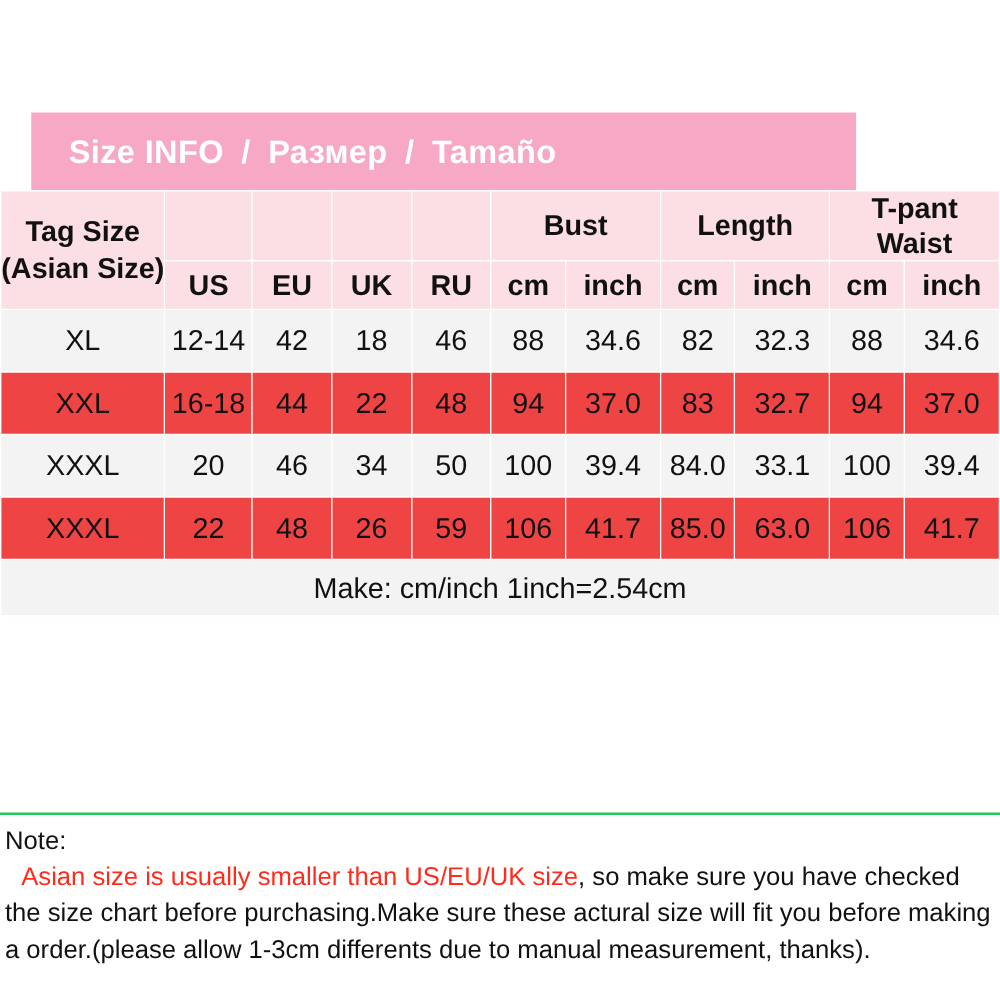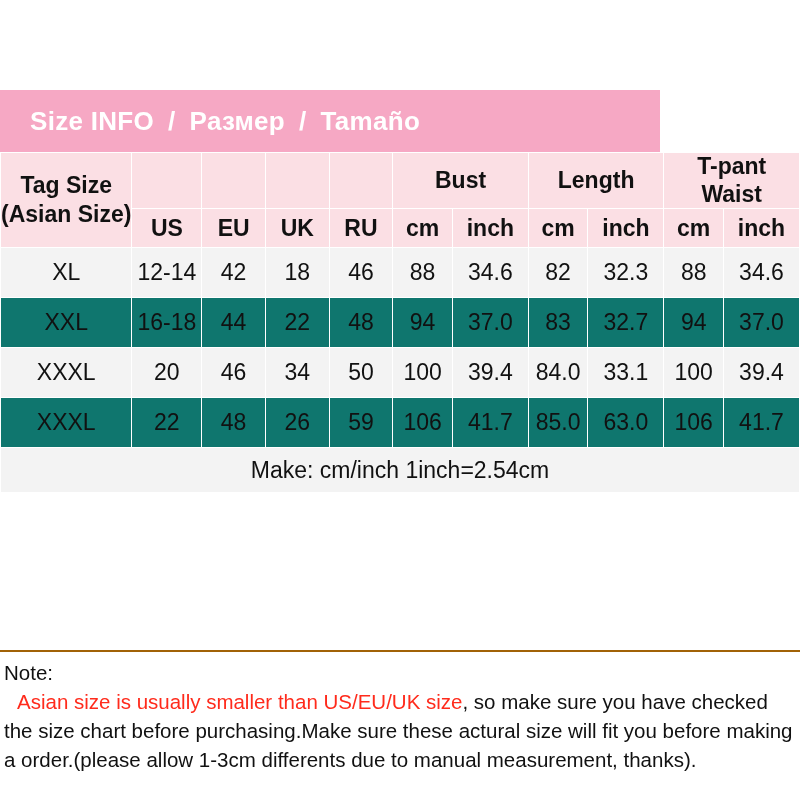--- a/index.html
+++ b/index.html
@@ -23,20 +23,21 @@
     position: absolute;
     left: 0;
     top: 90px;
     width: 800px;
   }
 
   
   .header-row {
     display: flex;
     height: 62px;
+    padding-left: 25px;
   }
   .header-title {
     flex: 0 0 660px;
     background: #f6a8c4;
     display: flex;
     align-items: center;
     padding-left: 30px;
     box-sizing: border-box;
   }
   .header-title span {
@@ -74,38 +75,38 @@
   }
   .hdr-tag {
     background: #fbdfe4;
     font-weight: bold;
     font-size: 23px;
     text-align: left;
     padding-left: 8px;
     line-height: 1.25;
   }
   .row-a td { background: #f3f3f3; }
-  .row-b td { background: #0f766e; }
+  .row-b td { background: #ef4444; }
   .row-h { height: 50px; }
   .unit-row td {
     background: #f3f3f3;
     font-size: 24px;
     height: 44px;
     font-weight: normal;
   }
 
   
   .note {
     position: absolute;
     left: 0;
     top: 560px;
     width: 800px;
     box-sizing: border-box;
     padding: 6px 4px 0 4px;
-    border-top: 2px solid #a16207;
+    border-top: 2px solid #22c55e;
     font-size: 20.5px;
     line-height: 1.42;
     color: #111111;
   }
   .note .note-label { display: block; }
   .note .red { color: #ff2b1c; margin-left: 13px; }
 </style>
 </head>
 <body>
 

